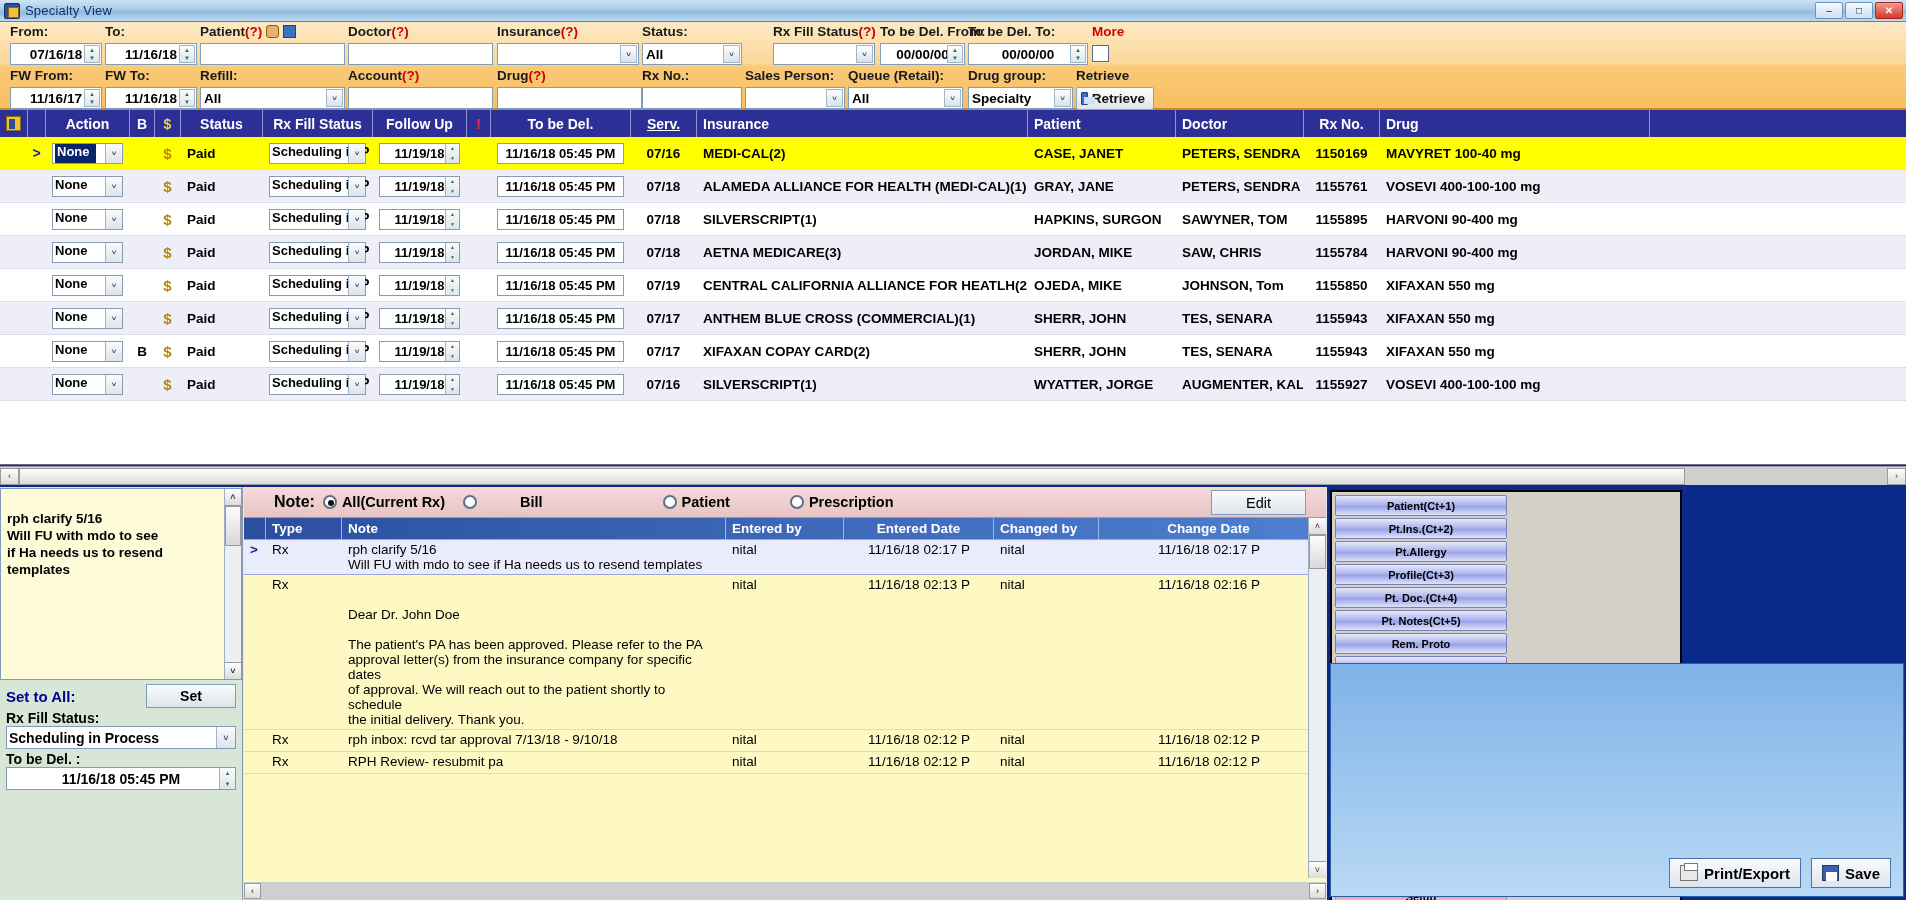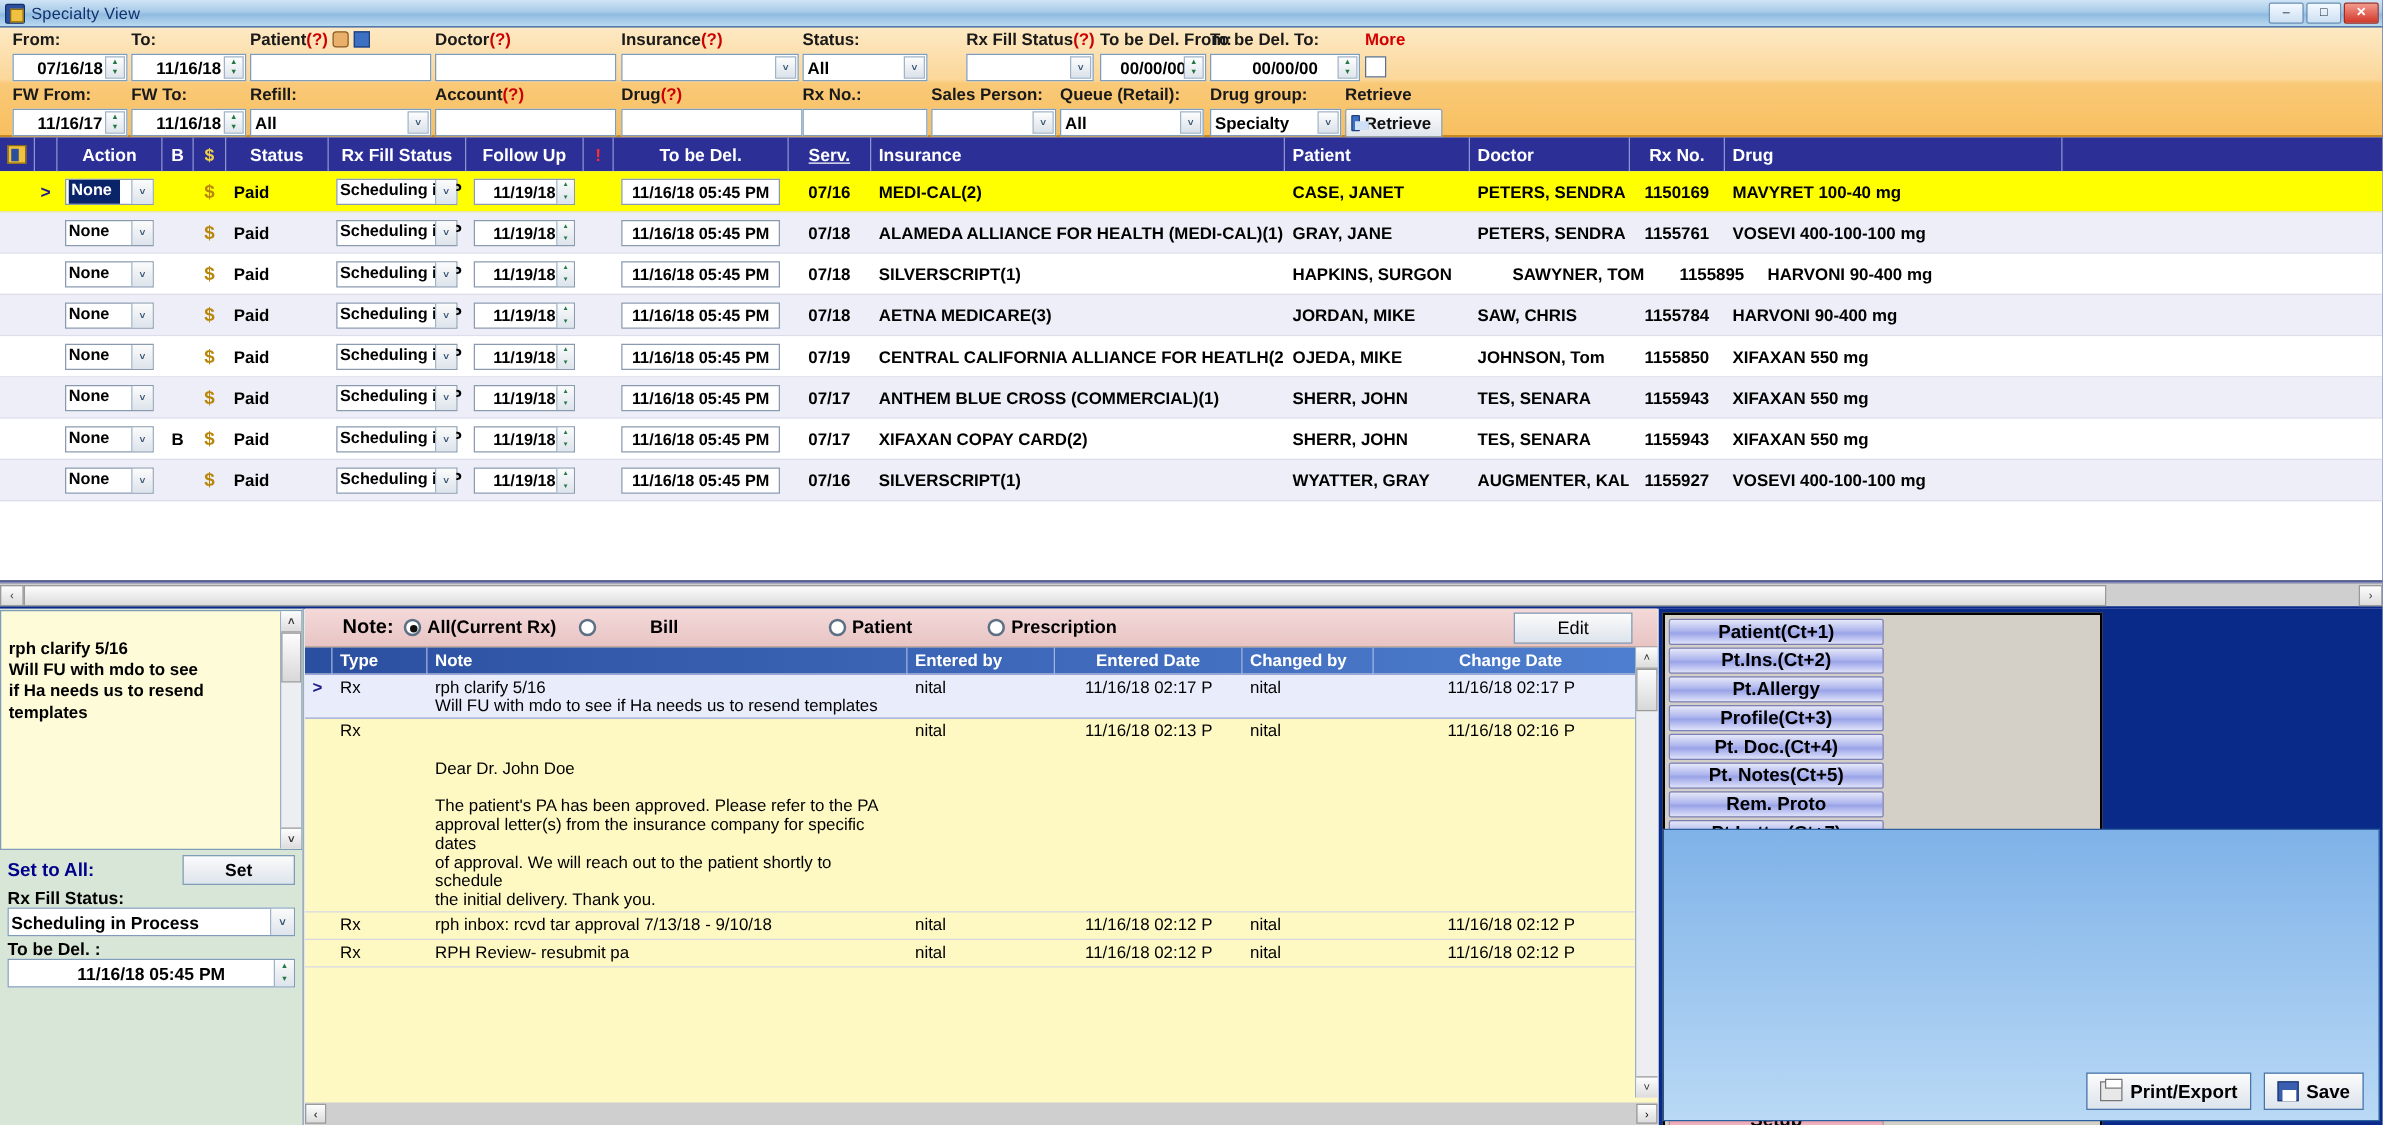--- a/index.html
+++ b/index.html
@@ -204,21 +204,21 @@
   .btnpanel{
     position:absolute; left:3px; top:3px; width:352px;
     background:#d4d0c8; border:2px solid #000; padding:2px;
   }
   .btngrid{ display:flex; flex-wrap:wrap; }
   .pbtn{
     width:172px;height:21px;margin:1px;
     background:linear-gradient(to bottom,#e6e8f8 0%,#aeb6ee 45%,#9aa3e8 55%,#dfe2fa 100%);
     border:1px solid #7a7fb8; border-radius:2px;
     display:flex;align-items:center;justify-content:center;
-    font-size:15px;font-weight:bold;color:#000; white-space:nowrap;
+    font-size:11px;font-weight:bold;color:#000; white-space:nowrap;
   }
   .pbtn.grey{ background:linear-gradient(to bottom,#fafafa 0%,#dcdcdc 45%,#cfcfcf 55%,#f2f2f2 100%); border-color:#9a9a9a;}
   .pbtn.pink{ background:linear-gradient(to bottom,#fde7ea 0%,#f3b6c0 45%,#eda6b2 55%,#fbdde2 100%); border-color:#c08a95;}
   .actionbar{
     position:absolute; left:3px; top:176px; width:574px; height:234px;
     background:linear-gradient(to bottom,#7fb2e8,#b9d9f5); border:1px solid #2b5f9e;
   }
   .bigbtns{ position:absolute; right:12px; bottom:8px; display:flex; gap:10px; }
   .bigbtn{
     height:30px; padding:0 10px; display:flex;align-items:center;gap:6px;
@@ -625,21 +625,21 @@
           </div>
           <div class="gc c" style="width: 66px; flex: 0 0 66px;">
             <span>07/18</span>
           </div>
           <div class="gc" style="width: 331px; flex: 0 0 331px;">
             <span>SILVERSCRIPT(1)</span>
           </div>
           <div class="gc" style="width: 148px; flex: 0 0 148px;">
             <span>HAPKINS, SURGON</span>
           </div>
-          <div class="gc" style="width: 128px; flex: 0 0 128px; margin-left: 28px;">
+          <div class="gc" style="width: 128px; flex: 0 0 128px;">
             <span>SAWYNER, TOM</span>
           </div>
           <div class="gc c" style="width: 76px; flex: 0 0 76px;">
             <span>1155895</span>
           </div>
           <div class="gc" style="width: 270px; flex: 0 0 270px;">
             <span>HARVONI 90-400 mg</span>
           </div>
         </div>
         <div class="grow even">
@@ -923,21 +923,21 @@
               <span>11/16/18 05:45 PM</span>
             </span>
           </div>
           <div class="gc c" style="width: 66px; flex: 0 0 66px;">
             <span>07/16</span>
           </div>
           <div class="gc" style="width: 331px; flex: 0 0 331px;">
             <span>SILVERSCRIPT(1)</span>
           </div>
           <div class="gc" style="width: 148px; flex: 0 0 148px;">
-            <span>WYATTER, GRAY</span>
+            <span>WYATTER, JORGE</span>
           </div>
           <div class="gc" style="width: 128px; flex: 0 0 128px;">
             <span>AUGMENTER, KAL</span>
           </div>
           <div class="gc c" style="width: 76px; flex: 0 0 76px;">
             <span>1155927</span>
           </div>
           <div class="gc" style="width: 270px; flex: 0 0 270px;">
             <span>VOSEVI 400-100-100 mg</span>
           </div>

